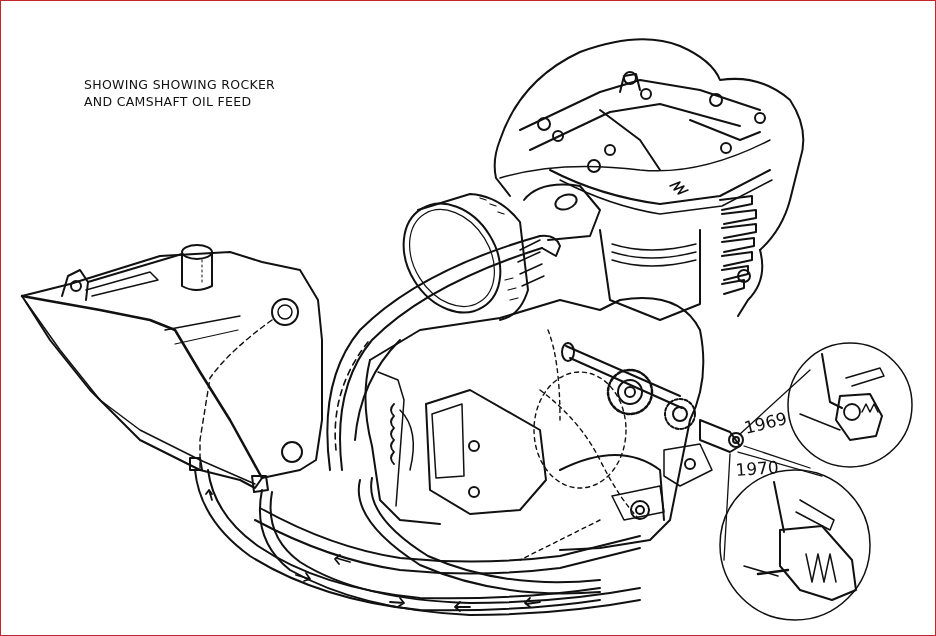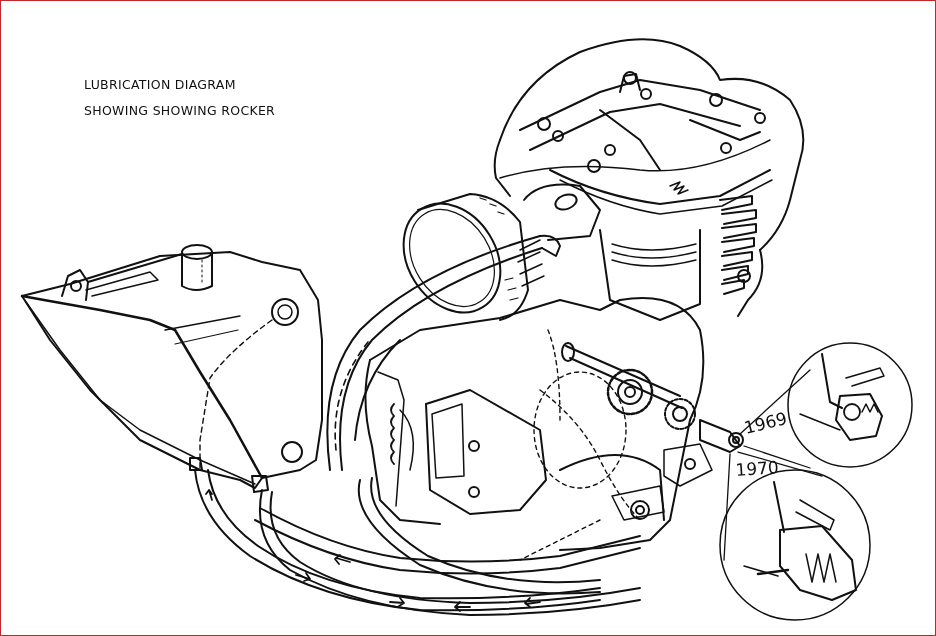--- a/index.html
+++ b/index.html
@@ -10,22 +10,22 @@
   .caption .l2, .caption .l3 { display:block; }
   svg.drawing { position:absolute; left:0; top:0; width:936px; height:636px; }
   .yr { font-family:"DejaVu Sans", sans-serif; font-size:17px; fill:#111; }
 </style>
 </head>
 <body>
 
 <div class="frame"></div>
 
 <div class="caption">
-  <span class="l1">LUBRICATION DIAGRAM</span>
   <span class="l2">SHOWING SHOWING ROCKER</span>
+  <span class="l3">AND CAMSHAFT OIL FEED</span>
 </div>
 
 <svg class="drawing" viewBox="0 0 936 636" fill="none" stroke="#111" stroke-linecap="round" stroke-linejoin="round">
 
   <g stroke-width="2">
 
     <path d="M22 296 L70 284 L160 256 L230 252 L262 262 L300 270 L318 300 L322 340 L322 420 L316 460 L300 470 L262 478 L255 488 L240 480 L200 470 L140 440 L90 390 L50 340 Z"></path>
 
     <path d="M22 296 L44 300 L100 310 L150 320 L175 330 L200 372 L230 420 L262 478" stroke-width="2.5"></path>
     <path d="M26 302 L60 350 L100 400 L140 430 L200 460 L255 484" stroke-width="1.5"></path>

